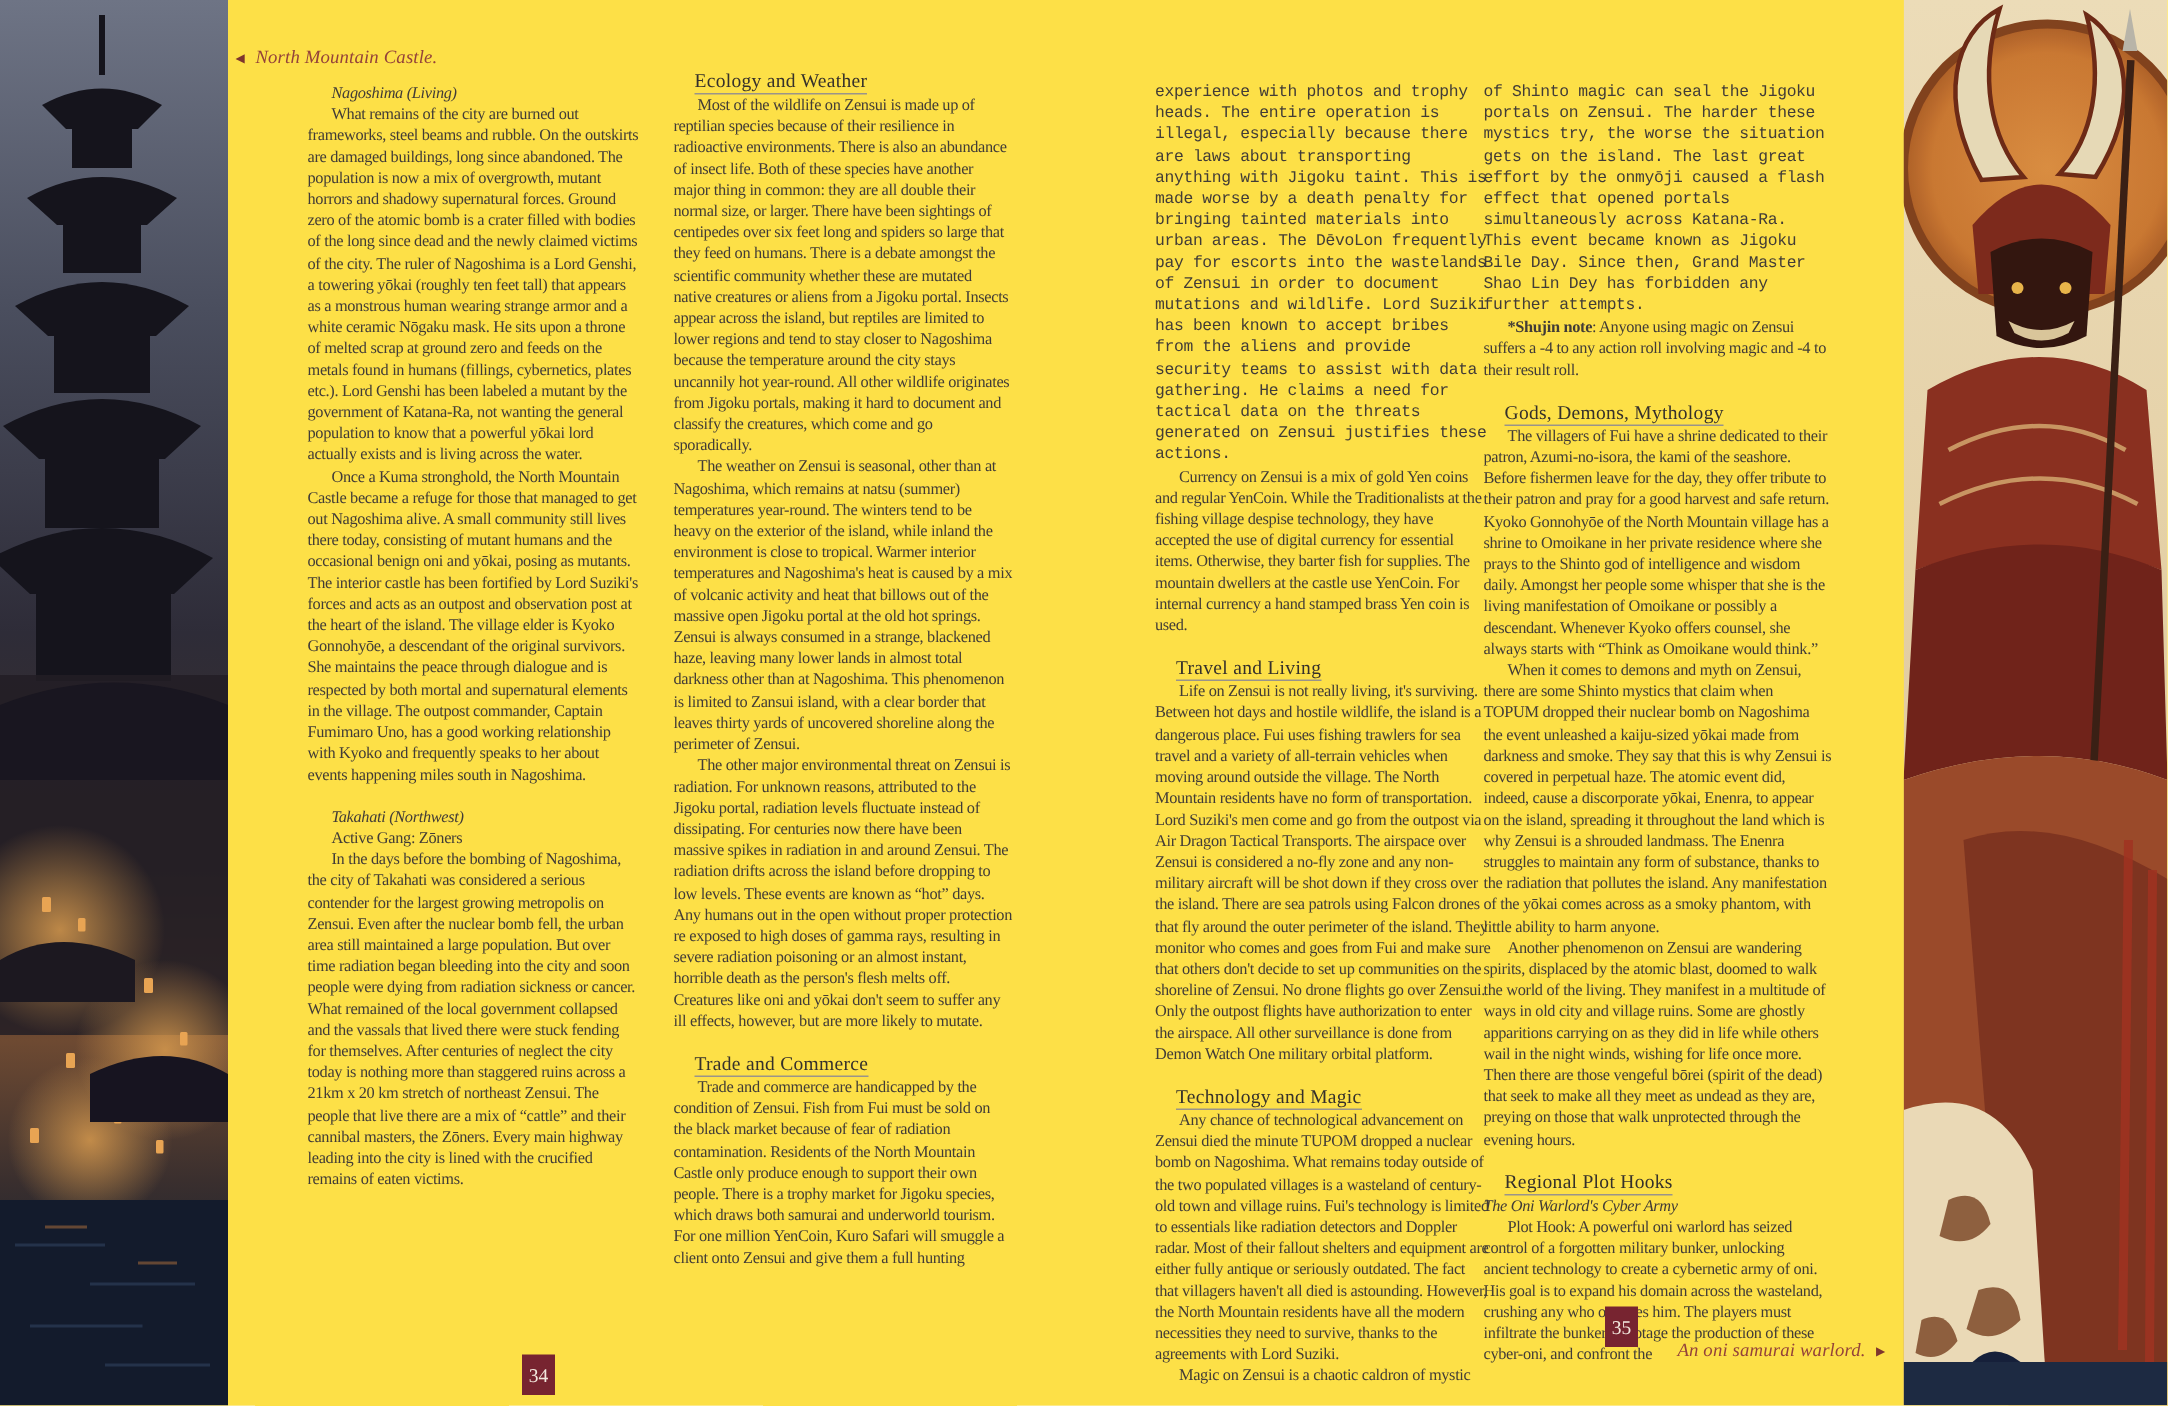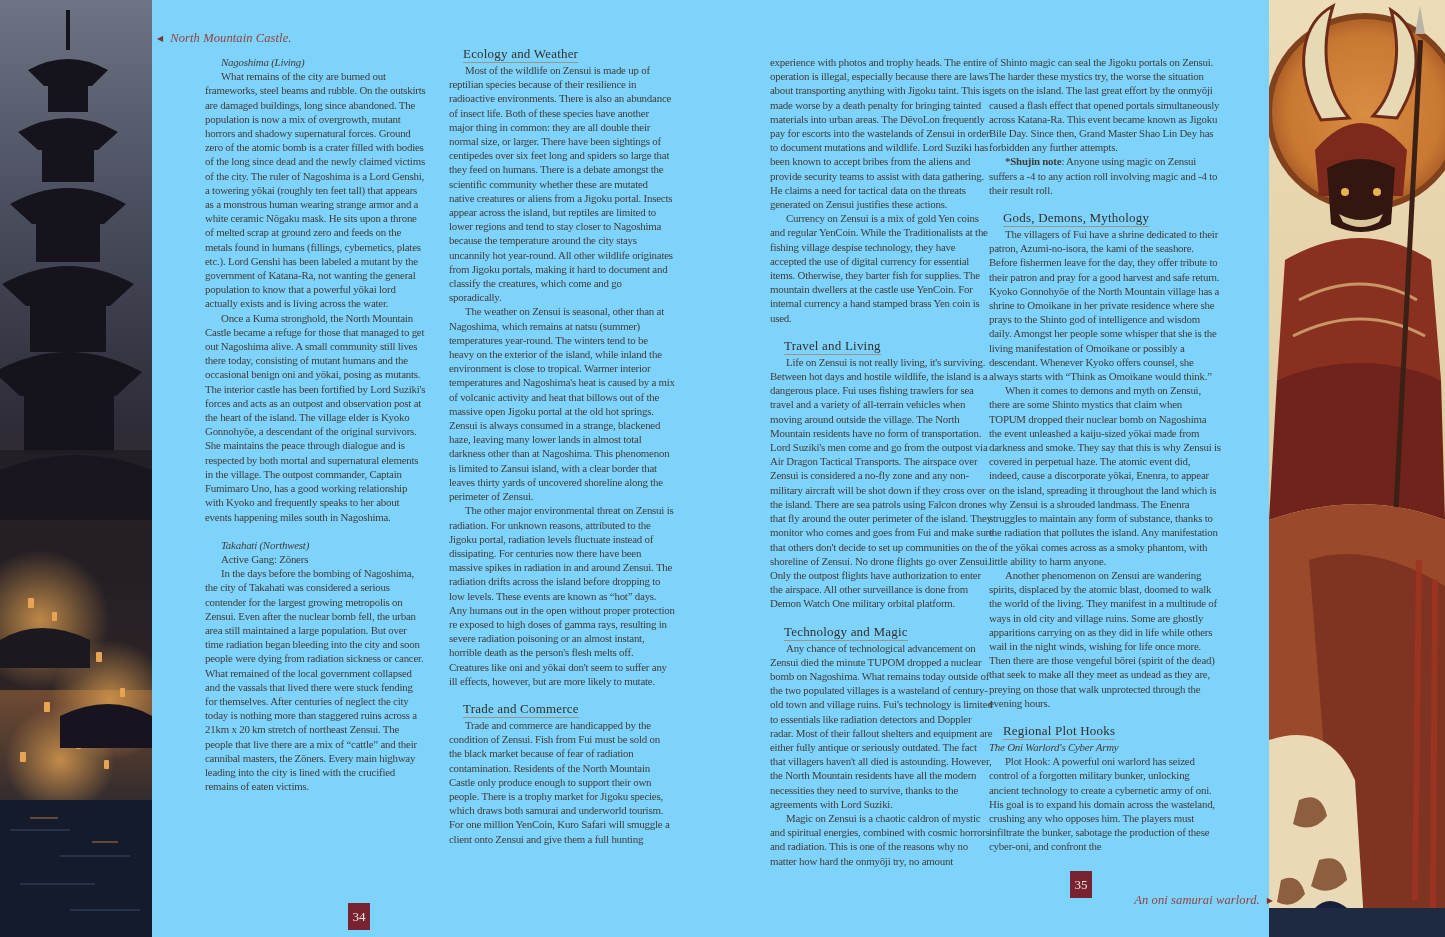--- a/index.html
+++ b/index.html
@@ -1,51 +1,51 @@
 <!DOCTYPE html>
 <html><head>
 <meta charset="utf-8">
 <style>
   html,body{margin:0;padding:0;}
   body{width:1445px;height:937px;overflow:hidden;background:#fdfcf7;
        font-family:"Liberation Serif","DejaVu Serif",serif;color:#423c37;}
-  .spread{position:relative;width:1445px;height:937px;background:#7dd3fc;}
+  .spread{position:relative;width:1445px;height:937px;background:#fde047;}
 
   
   .art{position:absolute;top:0;height:937px;overflow:hidden;}
   .art-left{left:0;width:152px;}
   .art-right{right:0;width:176px;}
   .art svg{display:block;}
 
   
   .caption{position:absolute;font-style:italic;font-size:12.5px;color:#94423a;
            letter-spacing:.1px;white-space:nowrap;}
   .caption .tri{font-style:normal;font-size:8px;position:relative;top:-1px;color:#7e352d;}
   .caption-left{left:157px;top:31px;}
   .caption-left .tri{margin-right:7px;}
-  .caption-right{right:172px;top:893px;}
+  .caption-right{right:188px;top:893px;}
   .caption-right .tri{margin-left:7px;}
 
   .folio{position:absolute;width:22px;height:27px;background:#772430;color:#f2e7dd;
          display:flex;align-items:center;justify-content:center;font-size:13px;}
   .folio-left{left:348px;top:903px;}
   .folio-right{left:1070px;top:871px;}
 
   
   .column{position:absolute;top:46px;height:868px;overflow:hidden;
           font-size:10.9px;line-height:14.2px;letter-spacing:-0.22px;
           text-align:left;color:#423c37;}
   .col-0{left:205px;width:222px;padding-top:9px;}
   .col-1{left:449px;width:226px;}
   .col-2{left:770px;width:224px;padding-top:9px;}
   .col-3{left:989px;width:232px;padding-top:9px;}
 
   .column p{margin:0;}
   .para{text-indent:16px;}
-  .para-cont{text-indent:0;}
+  .para-cont{text-indent:0;font-family:Liberation Mono, monospace;}
   .plain{text-indent:16px;}
   .note .lead{font-weight:bold;}
   .ihead{font-style:italic;text-indent:16px;margin-top:14px !important;}
   .ihead2{font-style:italic;text-indent:0;}
   .column > :first-child{margin-top:0 !important;}
   h3.head{margin:13px 0 2px 0;font-size:13px;line-height:15px;color:#35302b;
           letter-spacing:.2px;padding-left:14px;font-weight:normal;}
   h3.head .hu{border-bottom:1px solid #9a948a;padding-bottom:1px;}
 </style>
 </head>

